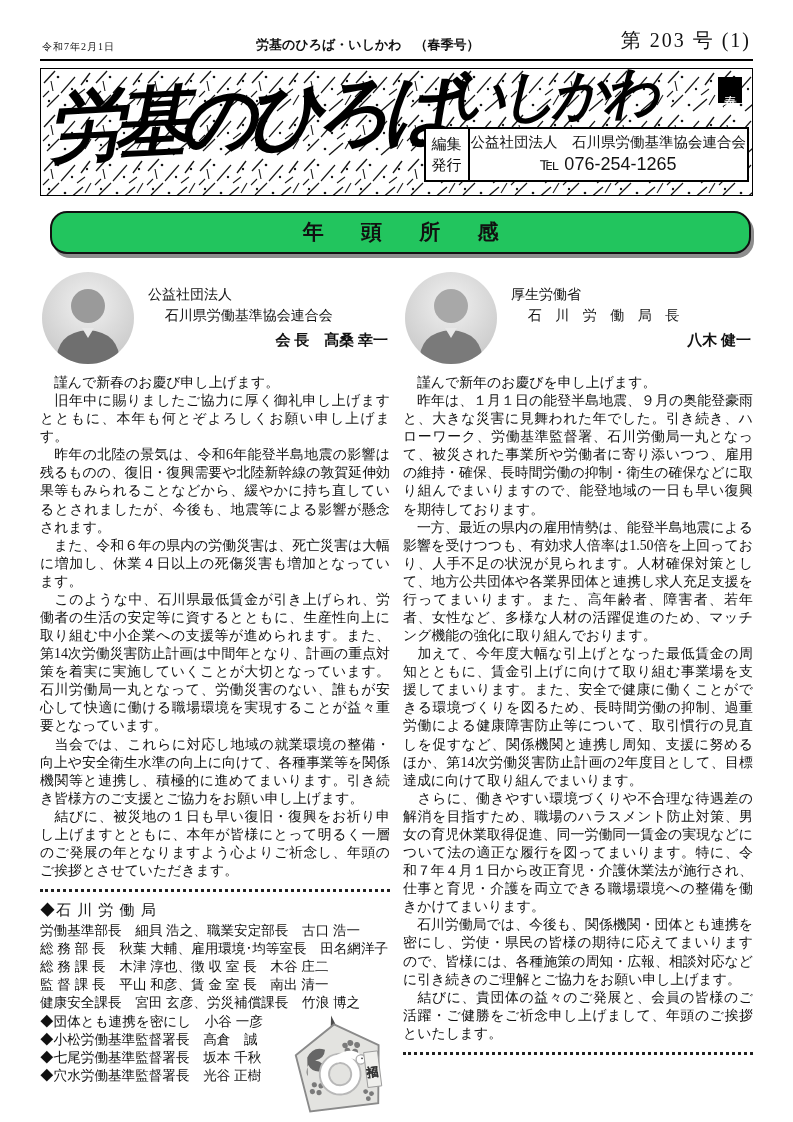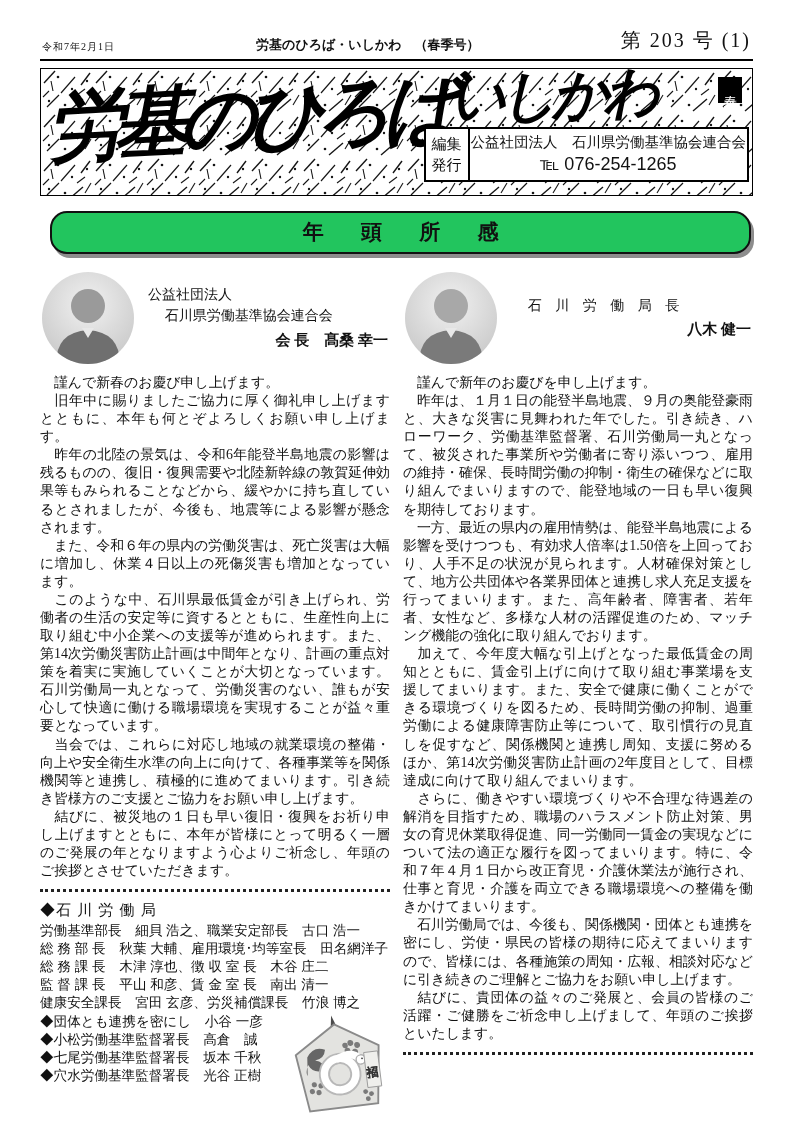--- a/index.html
+++ b/index.html
@@ -206,20 +206,21 @@
     <article class="col">
       <div class="author">
         <div class="photo">
           <svg viewBox="0 0 92 92" width="92" height="92" aria-hidden="true">
             <circle cx="46" cy="34" r="17" fill="#a8a8a8"></circle>
             <path d="M14 92 Q14 60 46 58 Q78 60 78 92 Z" fill="#7a7a7a"></path>
             <path d="M40 56 L46 66 L52 56 Z" fill="#e8e8e8"></path>
           </svg>
         </div>
         <div class="author-text">
+          <div>厚生労働省</div>
           <div class="org2 spread">石 川 労 働 局 長</div>
           <div class="name">八木 健一</div>
         </div>
       </div>
 
       <div class="body-text">
         <p>　謹んで新年のお慶びを申し上げます。</p>
         <p>　昨年は、１月１日の能登半島地震、９月の奥能登豪雨と、大きな災害に見舞われた年でした。引き続き、ハローワーク、労働基準監督署、石川労働局一丸となって、被災された事業所や労働者に寄り添いつつ、雇用の維持・確保、長時間労働の抑制・衛生の確保などに取り組んでまいりますので、能登地域の一日も早い復興を期待しております。</p>
         <p>　一方、最近の県内の雇用情勢は、能登半島地震による影響を受けつつも、有効求人倍率は1.50倍を上回っており、人手不足の状況が見られます。人材確保対策として、地方公共団体や各業界団体と連携し求人充足支援を行ってまいります。また、高年齢者、障害者、若年者、女性など、多様な人材の活躍促進のため、マッチング機能の強化に取り組んでおります。</p>
         <p>　加えて、今年度大幅な引上げとなった最低賃金の周知とともに、賃金引上げに向けて取り組む事業場を支援してまいります。また、安全で健康に働くことができる環境づくりを図るため、長時間労働の抑制、過重労働による健康障害防止等について、取引慣行の見直しを促すなど、関係機関と連携し周知、支援に努めるほか、第14次労働災害防止計画の2年度目として、目標達成に向けて取り組んでまいります。</p>

